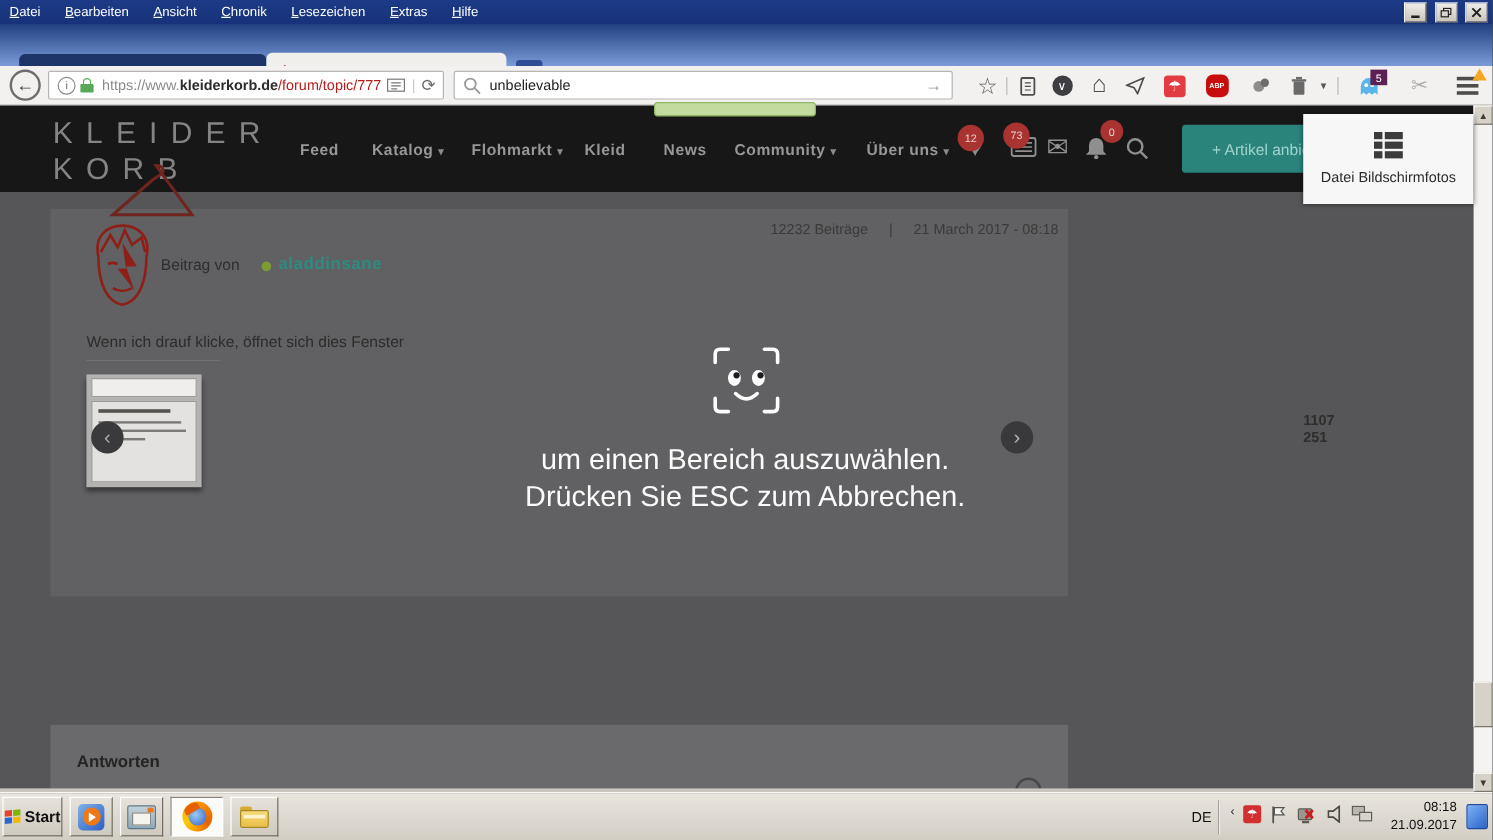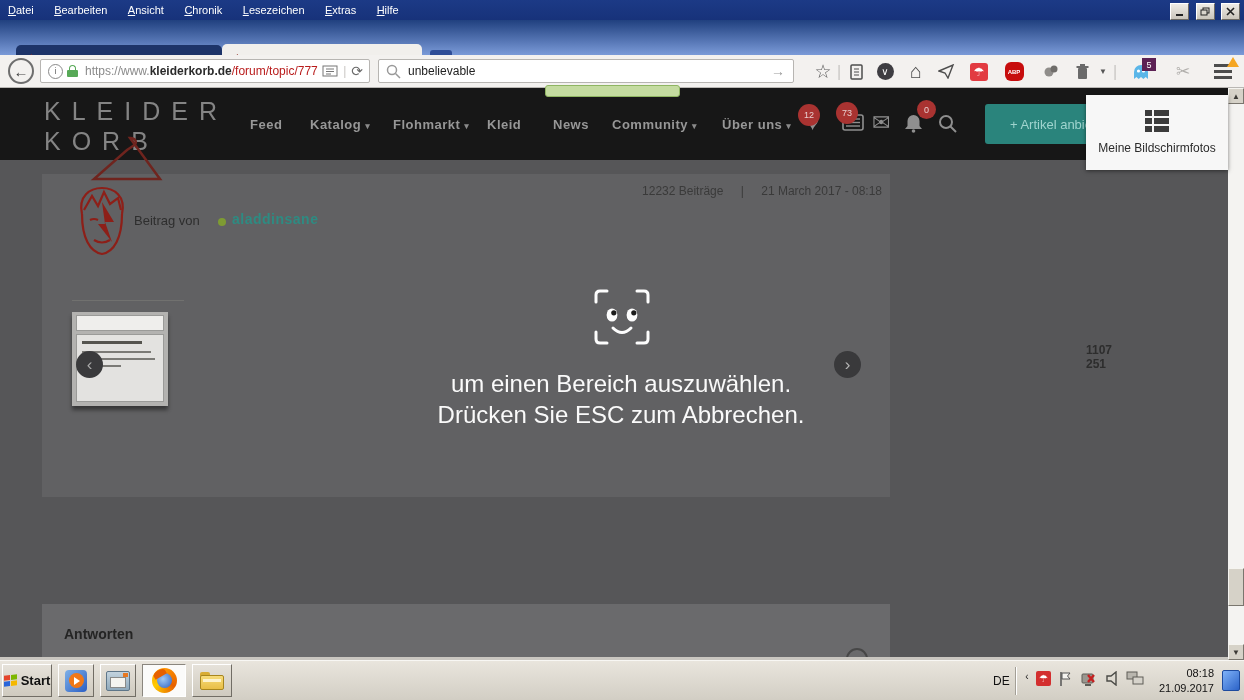--- a/index.html
+++ b/index.html
@@ -239,21 +239,21 @@
 
   <div class="abs" id="shotspanel">
     <span style="display:grid;grid-template-columns:7px 15px;grid-auto-rows:6px;gap:2px;margin-bottom:9px;">
       <span class="tile"></span>
         <span class="tile"></span>
         <span class="tile"></span>
         <span class="tile"></span>
         <span class="tile"></span>
         <span class="tile"></span>
     </span>
-    <span style="font-size:12px;color:#2b2b2b;">Meine Bildschirmfotos</span>
+    <span style="font-size:12px;color:#2b2b2b;">Datei Bildschirmfotos</span>
   </div>
 
   <div class="abs" id="content">
 
     <div class="card" style="left:42px;top:14px;width:848px;height:323px;">
       <div class="abs" style="right:8px;top:10px;font-size:12px;color:#3a3a3a;">
         <span>12232 Beiträge</span>
         <span style="margin:0 14px;">|</span>
         <span>21 March 2017 - 08:18</span>
       </div>
@@ -264,20 +264,21 @@
           <path d="M8 30 C8 54 16 68 28 70 C40 68 48 54 48 30"></path>
           <path d="M10 26 L18 12 L24 22 L30 8 L36 20 L44 14 L47 26"></path>
           <path d="M20 56 Q28 61 36 56"></path>
           <path d="M16 36 Q20 34 24 36"></path>
         </g>
         <path d="M28 18 L40 38 L31 38 L38 58 L24 40 L31 40 Z" fill="#8d1f18"></path>
       </svg>
       <span class="abs" style="left:92px;top:39px;font-size:13px;color:#2e2e2e;">Beitrag von</span>
       <span class="abs" style="left:176px;top:44px;width:8px;height:8px;border-radius:50%;background:#7e9b33;"></span>
       <span class="abs" style="left:190px;top:37px;font-size:14px;font-weight:bold;color:#2e8b82;letter-spacing:.5px;">aladdinsane</span>
+      <div class="abs" style="left:30px;top:103px;font-size:13px;color:#2c2c2c;">Wenn ich drauf klicke, öffnet sich dies Fenster</div>
       <div class="abs" style="left:30px;top:126px;width:112px;height:1px;background:#71716f;"></div>
 
       <div class="abs" style="left:30px;top:138px;width:96px;height:94px;background:#b3b2b0;box-shadow:0 4px 4px rgba(0,0,0,.45);">
         <div class="abs" style="left:4px;top:3px;width:86px;height:14px;background:#efeeec;border:1px solid #9a9a98;"></div>
         <div class="abs" style="left:4px;top:22px;width:86px;height:66px;background:#e3e2e0;border:1px solid #9a9a98;">
           <div style="margin:6px 5px 0;height:3px;background:#55544f;width:70%;"></div>
           <div style="margin:7px 5px 0;height:2px;background:#7b7a76;width:80%;"></div>
           <div style="margin:5px 5px 0;height:2px;background:#7b7a76;width:85%;"></div>
           <div style="margin:5px 5px 0;height:2px;background:#7b7a76;width:45%;"></div>
         </div>

